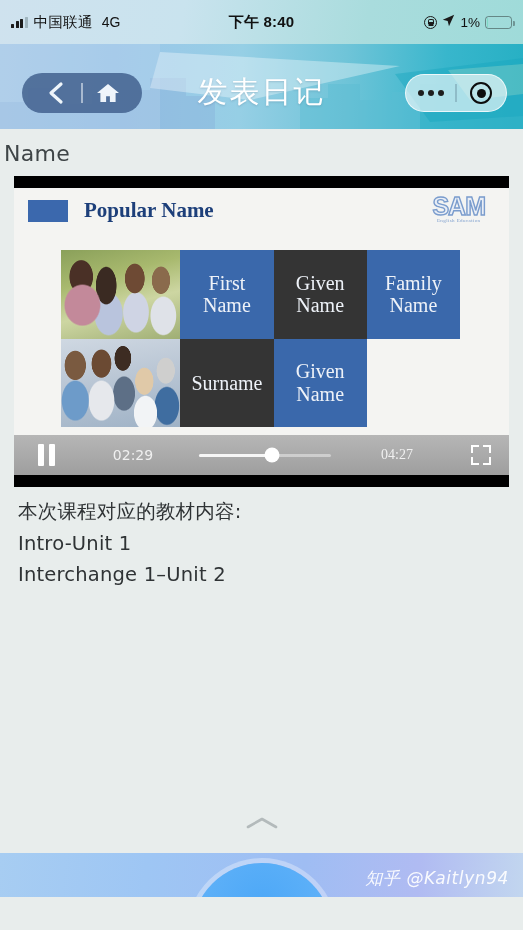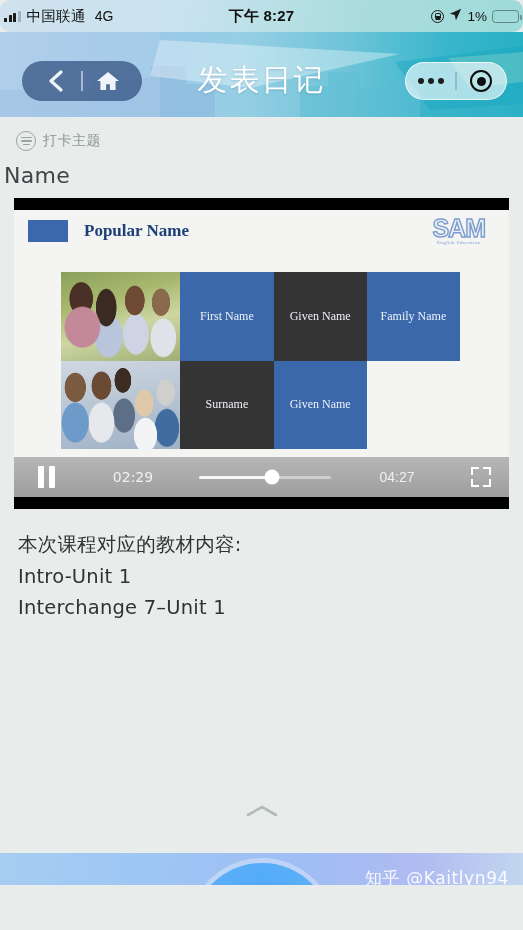--- a/index.html
+++ b/index.html
@@ -6,24 +6,24 @@
   html,body { width:523px; height:930px; }
   body {
     font-family:"Liberation Sans", sans-serif;
     background:#e8edec;
     overflow:hidden;
     position:relative;
   }
 
   
   .statusbar{
-    position:relative; height:32px; width:100%;
+    position:relative; height:44px; width:100%;
     display:flex; align-items:center;
     background:linear-gradient(100deg,#cfe2ee 0%,#c9e3ee 35%,#a9dcdd 70%,#9fdbd9 100%);
-    padding:0 4px; z-index:6;border-radius:10px;
+    padding:0 11px; z-index:6;
   }
   .sb-left{ display:flex; align-items:center; gap:6px; flex:0 0 auto; }
   .bars{ display:flex; align-items:flex-end; gap:1.5px; height:11px; }
   .bars i{ width:3px; background:#1b1b1b; border-radius:.5px; display:block; }
   .bars i:nth-child(1){ height:4px; }
   .bars i:nth-child(2){ height:6.5px; }
   .bars i:nth-child(3){ height:9px; }
   .bars i:nth-child(4){ height:11px; background:#9fb4bd; }
   .carrier{ font-size:14.5px; color:#111; letter-spacing:.3px; }
   .netw{ font-size:14px; color:#111; margin-left:3px; }
@@ -91,32 +91,32 @@
 
   .name-title{ font-size:22px; color:#3f4547; padding:12px 0 10px 4px; letter-spacing:.3px;
                font-family:"DejaVu Sans", sans-serif; }
 
   
   .video{ position:relative; margin:0 14px; height:311px; background:#000; overflow:hidden; }
   .slide{ position:absolute; left:0; right:0; top:12px; bottom:42px; background:#f4f4f2; }
   .slide-hdr{ display:flex; align-items:center; padding:10px 14px 0 14px; position:relative;}
   .slide-sq{ width:40px;height:22px;background:#3b68ad; flex:0 0 auto;}
   .slide-ttl{ margin-left:16px; font-family:"Liberation Serif", serif; font-weight:bold;
-              font-size:17px; color:#1d3f7a; }
+              font-size:21px; color:#1d3f7a; }
   .sam{ position:absolute; right:24px; top:4px; text-align:center; }
   .sam .sam-txt{ font-family:"Liberation Sans", sans-serif; font-weight:bold;
                  font-size:25px; color:#e9eef6; letter-spacing:-1px;
                  -webkit-text-stroke:1.4px #7a9ccd; position:relative;}
   .sam .sam-sub{ font-family:"Liberation Serif", serif; font-size:5px; color:#7a9ccd;
                  letter-spacing:.4px; margin-top:-3px;}
 
   .grid{ position:absolute; left:47px; top:62px; width:399px; height:177px;
          display:grid; grid-template-columns:1.28fr 1fr 1fr 1fr; grid-template-rows:1fr 1fr; }
   .cell{ display:flex; align-items:center; justify-content:center; text-align:center;
-         font-family:"Liberation Serif", serif; color:#eef2f8; font-size:12px; line-height:1.12;
+         font-family:"Liberation Serif", serif; color:#eef2f8; font-size:20px; line-height:1.12;
          padding:2px; }
   .cell.blue{ background:#3a68ab; }
   .cell.dark{ background:#343434; }
   .cell.photo{ position:relative; overflow:hidden; }
   .ph1{ background:
         radial-gradient(ellipse 30% 46% at 18% 62%, #c3899a 0%, #c3899a 48%, transparent 52%),
         radial-gradient(ellipse 16% 30% at 17% 30%, #4a3026 0%, #4a3026 60%, transparent 64%),
         radial-gradient(ellipse 14% 34% at 38% 40%, #3a2a22 0%, #3a2a22 60%, transparent 64%),
         radial-gradient(ellipse 22% 44% at 40% 72%, #b9c4dd 0%, #b9c4dd 52%, transparent 56%),
         radial-gradient(ellipse 13% 26% at 62% 32%, #6e4a34 0%, #6e4a34 62%, transparent 66%),
@@ -143,39 +143,39 @@
   .pause{ display:flex; gap:5px; align-items:center; margin-left:10px;}
   .pause i{ width:6px;height:22px;background:#fff;display:block;border-radius:1px;}
   .tcur{ font-size:14px; color:#f0f0f0; margin-left:26px; width:46px; text-align:center;
          font-family:"DejaVu Sans", sans-serif; }
   .track{ position:relative; flex:1; height:3px; margin:0 14px;
           background:rgba(235,235,235,.55); border-radius:2px; }
   .track .done{ position:absolute; left:0; top:0; bottom:0; background:#f6f6f6; border-radius:2px;}
   .track .knob{ position:absolute; top:50%; width:15px;height:15px;background:#fff;
                 border-radius:50%; transform:translate(-50%,-50%); }
   .tdur{ font-size:14px; color:#f0f0f0; width:46px; text-align:center;
-         font-family:Liberation Sans, sans-serif; }
+         font-family:Liberation Serif, serif; }
   .fs{ width:20px;height:20px; margin-left:22px; margin-right:4px; position:relative;}
   .fs span{ position:absolute; width:8px;height:8px; border:2px solid #fff;}
   .fs span:nth-child(1){ left:0;top:0;border-right:none;border-bottom:none;}
   .fs span:nth-child(2){ right:0;top:0;border-left:none;border-bottom:none;}
   .fs span:nth-child(3){ left:0;bottom:0;border-right:none;border-top:none;}
   .fs span:nth-child(4){ right:0;bottom:0;border-left:none;border-top:none;}
   .vid-scribble{ position:absolute; left:8px; bottom:20px; font-size:8px; color:#3a3a3a;
                  letter-spacing:2px; opacity:.75;}
 
   
-  .notes{ padding:20px 0 0 18px; }
+  .notes{ padding:9px 0 0 18px; }
   .notes div{ font-size:19.5px; color:#2f3335; line-height:1.62; letter-spacing:.2px;
               font-family:"DejaVu Sans", sans-serif;}
 
   
   .chev{ position:absolute; left:0; right:0; bottom:66px; display:flex; justify-content:center;}
-  .footer{ position:absolute; left:0; right:0; bottom:0; height:32px; overflow:hidden;
-           background:linear-gradient(95deg,#a7cdf2 0%,#9ec6f4 28%,#9fbdf3 58%,#b0bbf2 80%,#c2d6ef 100%);}
+  .footer{ position:absolute; left:0; right:0; bottom:0; height:44px; overflow:hidden;
+           background:linear-gradient(95deg,#a7cdf2 0%,#9ec6f4 28%,#9fbdf3 58%,#b0bbf2 80%,#c2d6ef 100%);font-style:italic;}
   .foot-circle{ position:absolute; left:50%; top:10px; transform:translateX(-50%);
            width:140px;height:140px;border-radius:50%;
            background:radial-gradient(circle at 50% 30%, #4da8f7 0%, #5fb1f8 55%, #7dc0f9 100%);
            box-shadow:0 0 0 5px rgba(255,255,255,.32);}
   .watermark{ position:absolute; right:14px; top:14px; font-size:17px; color:#ffffff;
               letter-spacing:.6px; opacity:.92; font-family:"DejaVu Sans", sans-serif;}
 </style>
 </head>
 <body>
 
@@ -183,21 +183,21 @@
   <div class="sb-left">
     <div class="bars">
       <i></i>
         <i></i>
         <i></i>
         <i></i>
     </div>
     <span class="carrier">中国联通</span>
     <span class="netw">4G</span>
   </div>
-  <div class="sb-mid">下午 8:27</div>
+  <div class="sb-mid">下午 8:40</div>
   <div class="sb-right">
     <div class="rotlock"></div>
     <span>
       <svg width="13" height="13" viewBox="0 0 16 16">
           <path d="M15 1 L1 7.2 L7 8.6 L8.6 15 Z" fill="#1b1b1b"></path>
         </svg>
     </span>
     <span class="batpct">1%</span>
     <div class="battery">
       <div class="fill" id="batfill" style="width: 6%;"></div>
@@ -241,28 +241,20 @@
       </span>
     <span class="divider"></span>
     <span class="target">
         <span class="ring"></span>
       </span>
   </div>
 </div>
 
 <div class="page">
 
-  <div class="topic-row">
-    <span class="topic-ico">
-        <i></i>
-        <i></i>
-        <i></i>
-      </span>
-    <span class="topic-label">打卡主题</span>
-  </div>
 
   <div class="name-title">Name</div>
 
   <div class="video">
     <div class="slide">
       <div class="slide-hdr">
         <span class="slide-sq"></span>
         <span class="slide-ttl">Popular Name</span>
         <span class="sam">
           <div class="sam-txt">SAM</div>
@@ -299,21 +291,21 @@
           <span></span>
           <span></span>
           <span></span>
       </span>
     </div>
   </div>
 
   <div class="notes">
     <div>本次课程对应的教材内容:</div>
     <div>Intro-Unit 1</div>
-    <div>Interchange 7–Unit 1</div>
+    <div>Interchange 1–Unit 2</div>
   </div>
 
   <div class="chev">
     <svg width="34" height="16" viewBox="0 0 34 16">
         <path d="M3 12 L17 4 L31 12" stroke="#b3babb" stroke-width="2.6" fill="none" stroke-linecap="round" stroke-linejoin="round"></path>
       </svg>
   </div>
 
   <div class="footer">
     <div class="foot-circle"></div>

